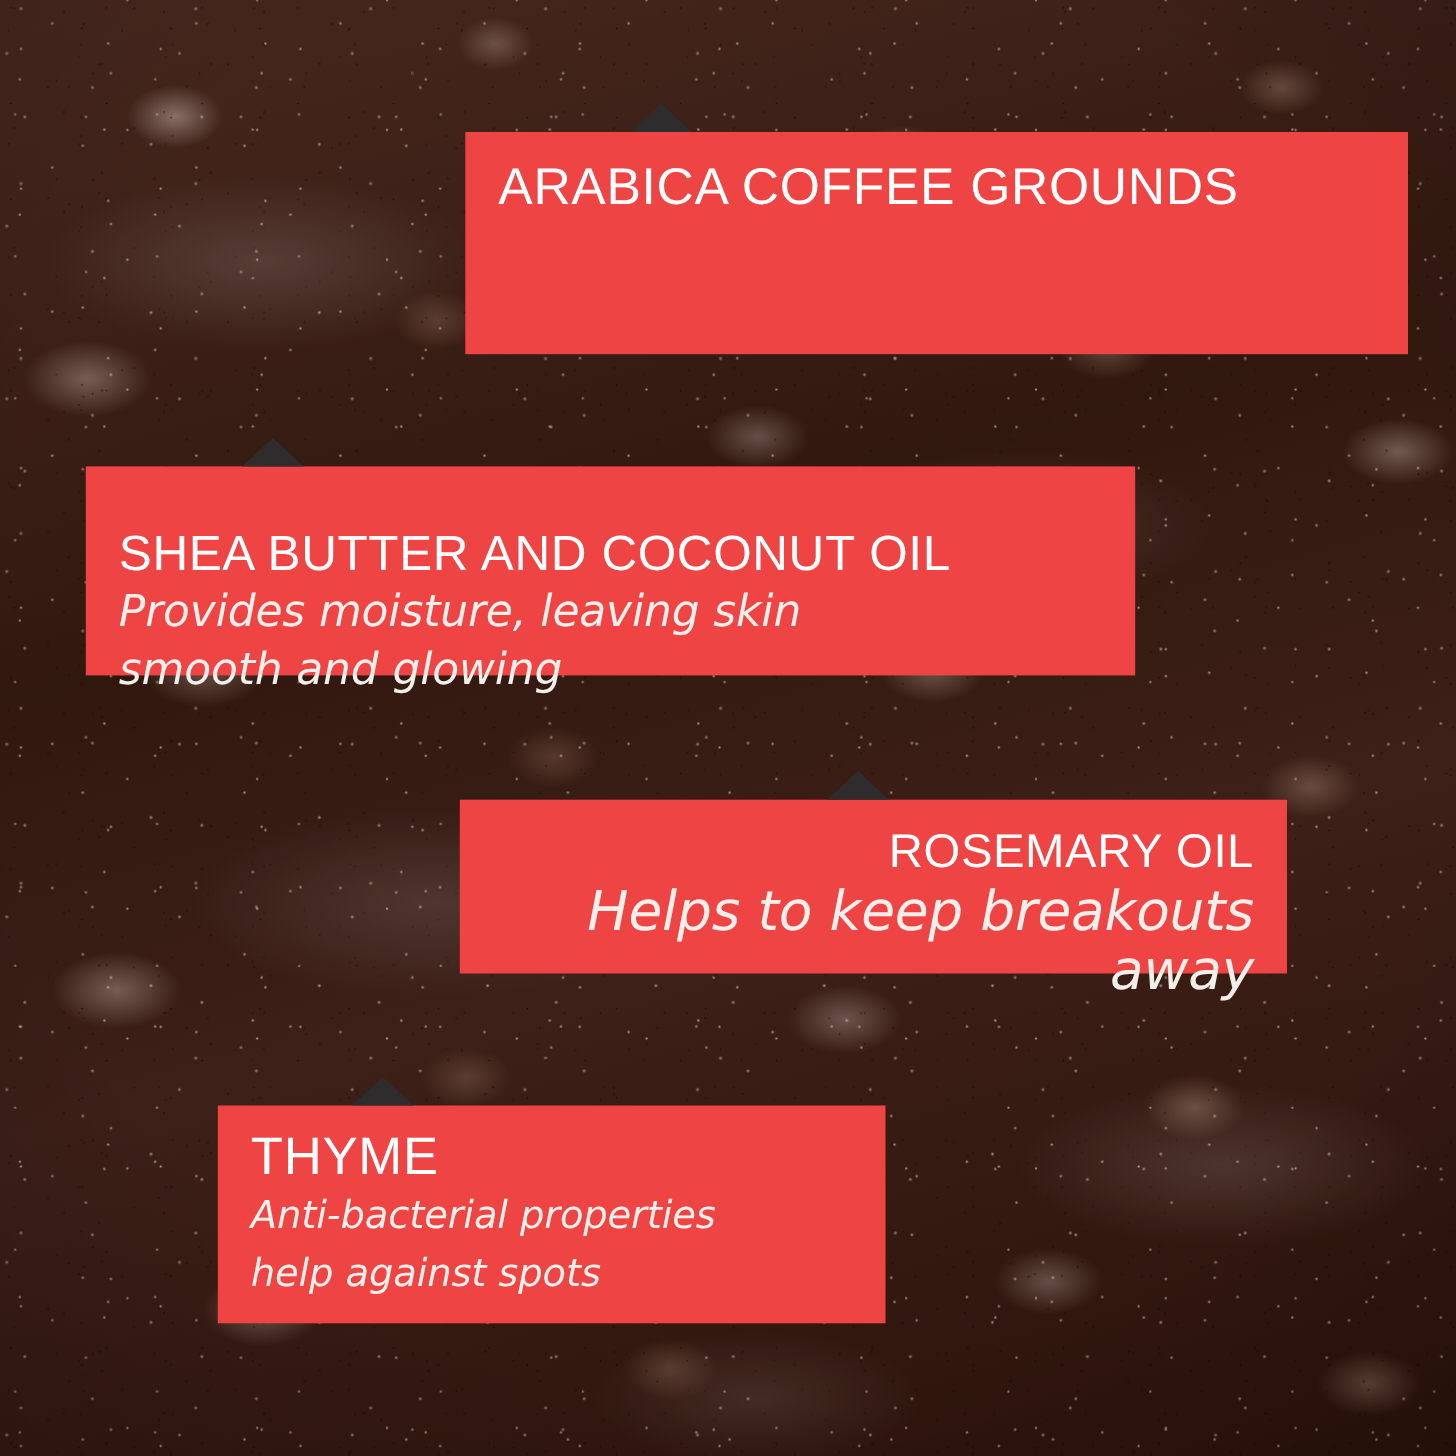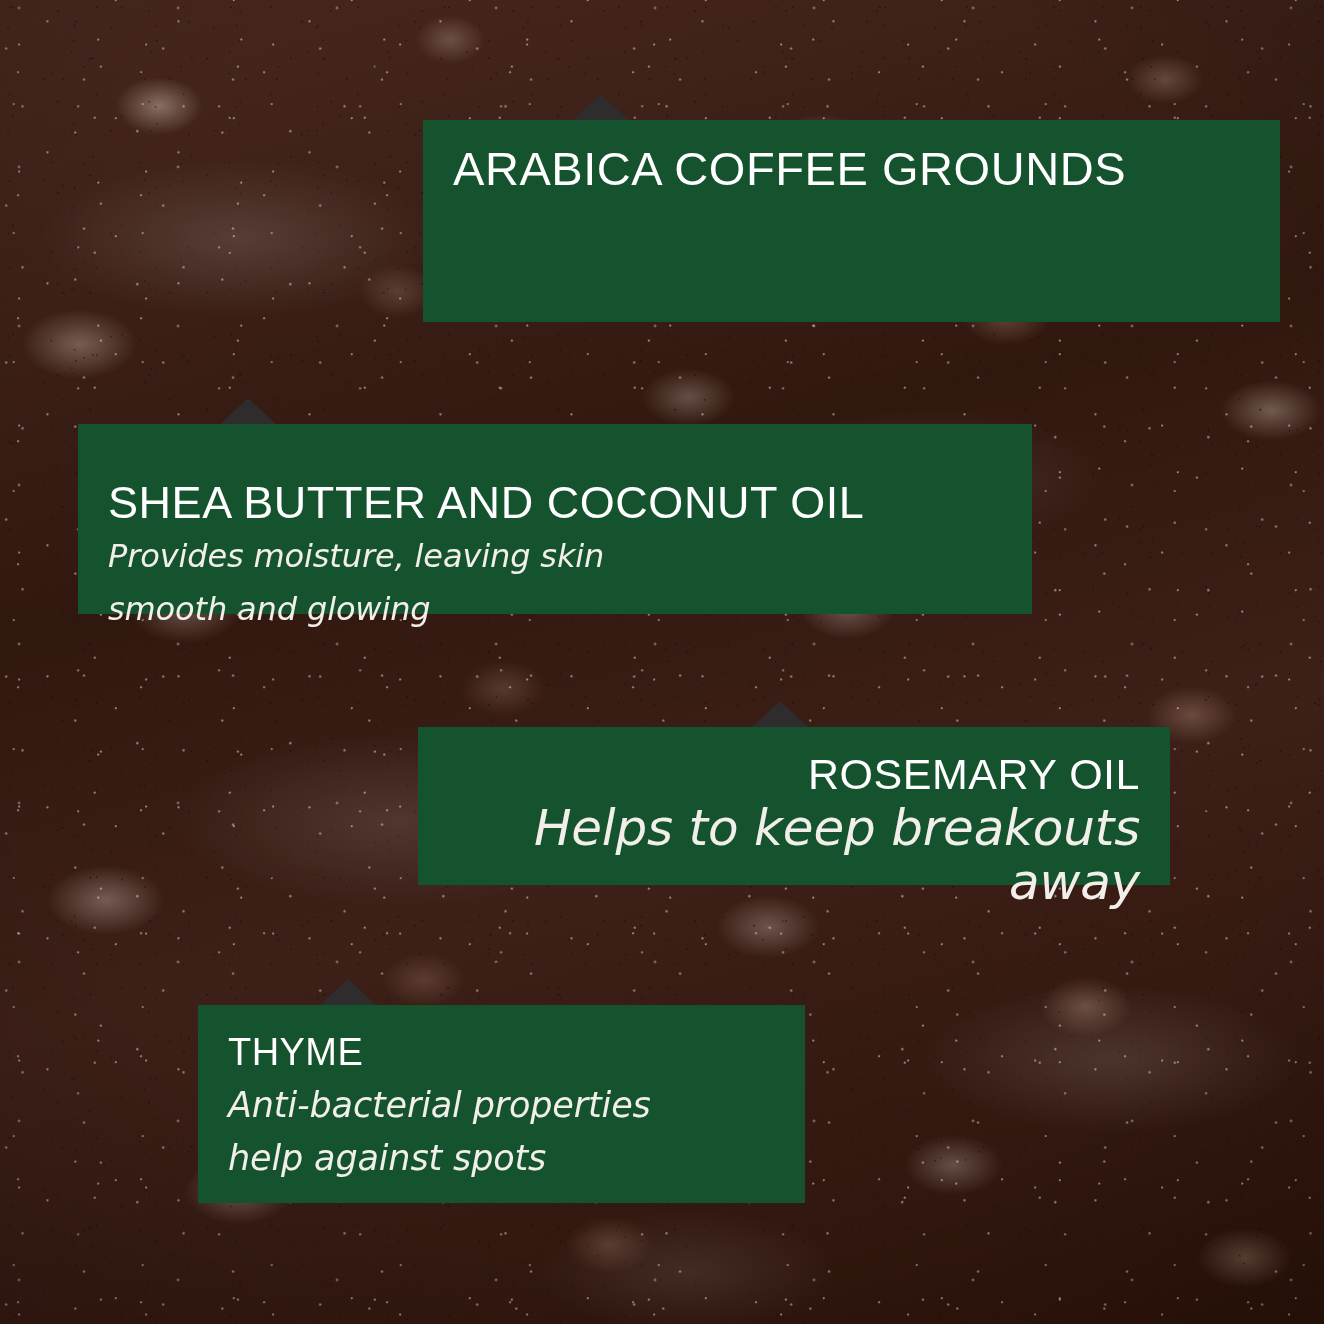--- a/index.html
+++ b/index.html
@@ -109,21 +109,21 @@
   .bg-vignette {
     position: absolute;
     inset: 0;
     background: radial-gradient(ellipse 120% 120% at 50% 45%,
                 rgba(0,0,0,0) 42%, rgba(0,0,0,.34) 86%, rgba(0,0,0,.52) 100%);
   }
 
   
   .callout {
     position: absolute;
-    background: #14532d;
+    background: #ef4444;
     color: #ffffff;
     padding: 20px 30px 22px 30px;
   }
 
   .callout .notch {
     position: absolute;
     top: -26px;
     width: 0;
     height: 0;
     border-left: 28px solid transparent;
@@ -151,30 +151,30 @@
 
   
   #callout-1 { left: 423px; top: 120px;  width: 857px; height: 202px; }
   #callout-1 .notch { left: 150px; }
   #callout-1 .co-title { font-size: 47px; line-height: 58px; }
   #callout-1 .co-sub   { font-size: 42px; line-height: 56px; }
 
   #callout-2 { left: 78px;  top: 424px;  width: 954px; height: 190px; }
   #callout-2 .notch { left: 142px; }
   #callout-2 .co-title { font-size: 45px; line-height: 54px; margin-top: 32px; }
-  #callout-2 .co-sub   { font-size: 32px; line-height: 53px; }
+  #callout-2 .co-sub   { font-size: 40px; line-height: 53px; }
 
   #callout-3 { left: 418px; top: 727px;  width: 752px; height: 158px; text-align: right; }
   #callout-3 .notch { left: 334px; }
   #callout-3 .co-title { font-size: 43px; line-height: 54px; }
   #callout-3 .co-sub   { font-size: 50px; line-height: 54px; }
 
   #callout-4 { left: 198px; top: 1005px; width: 607px; height: 198px; }
   #callout-4 .notch { left: 122px; }
-  #callout-4 .co-title { font-size: 38px; line-height: 54px; }
+  #callout-4 .co-title { font-size: 48px; line-height: 54px; }
   #callout-4 .co-sub   { font-size: 35px; line-height: 53px; }
 </style>
 </head>
 <body>
 
 <div id="stage">
 
   <div class="bg-base"></div>
   <div class="bg-grain"></div>
   <div class="bg-gloss"></div>

